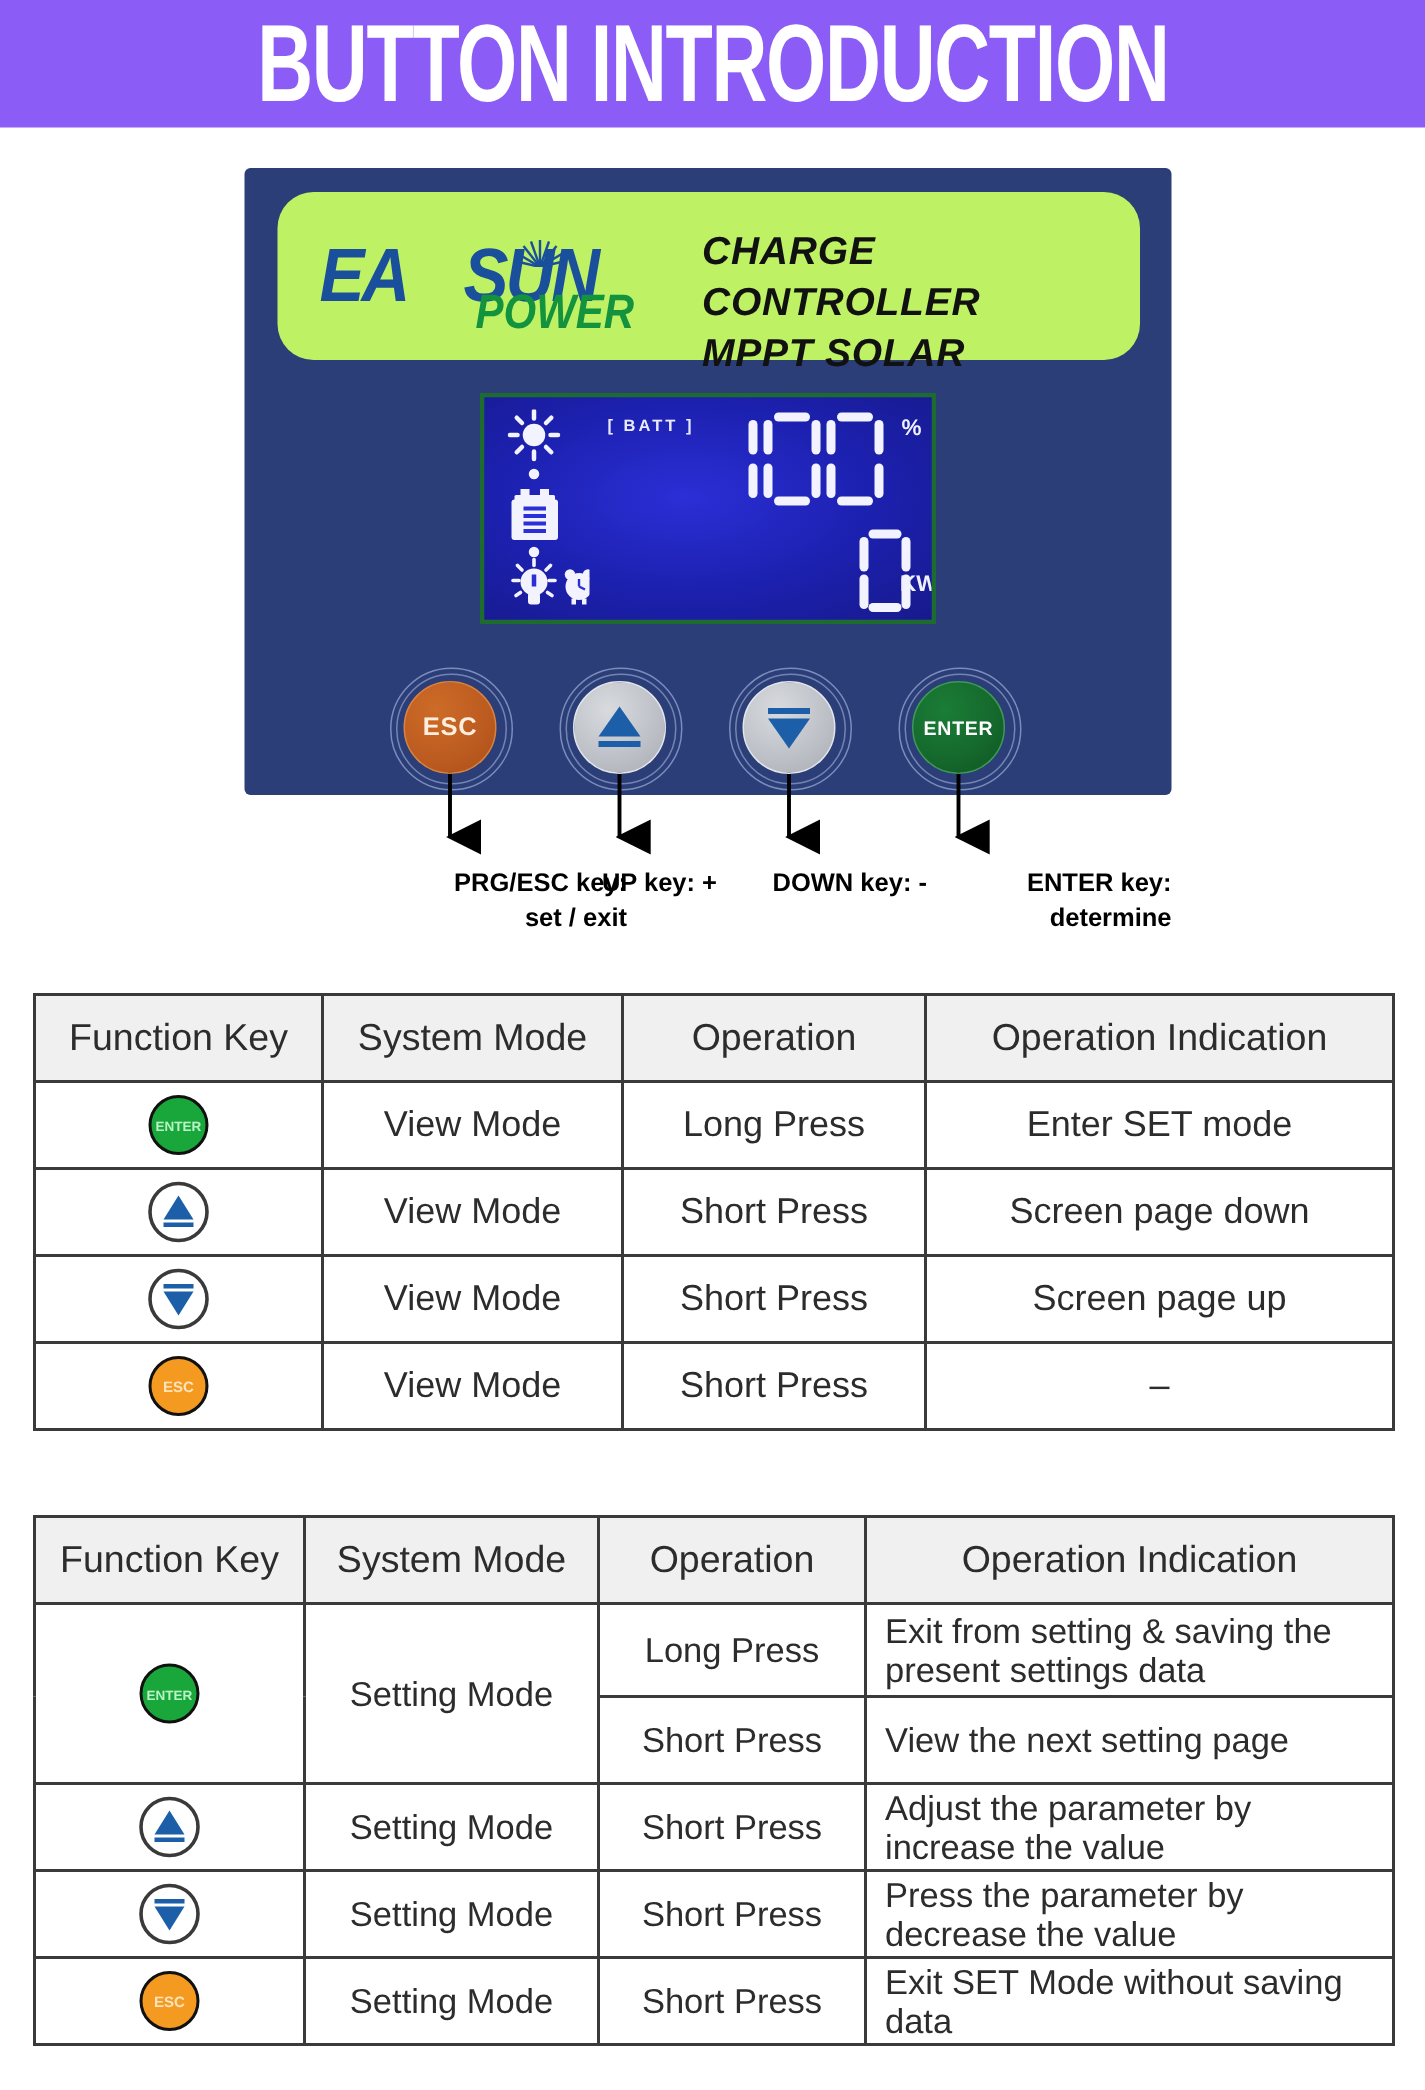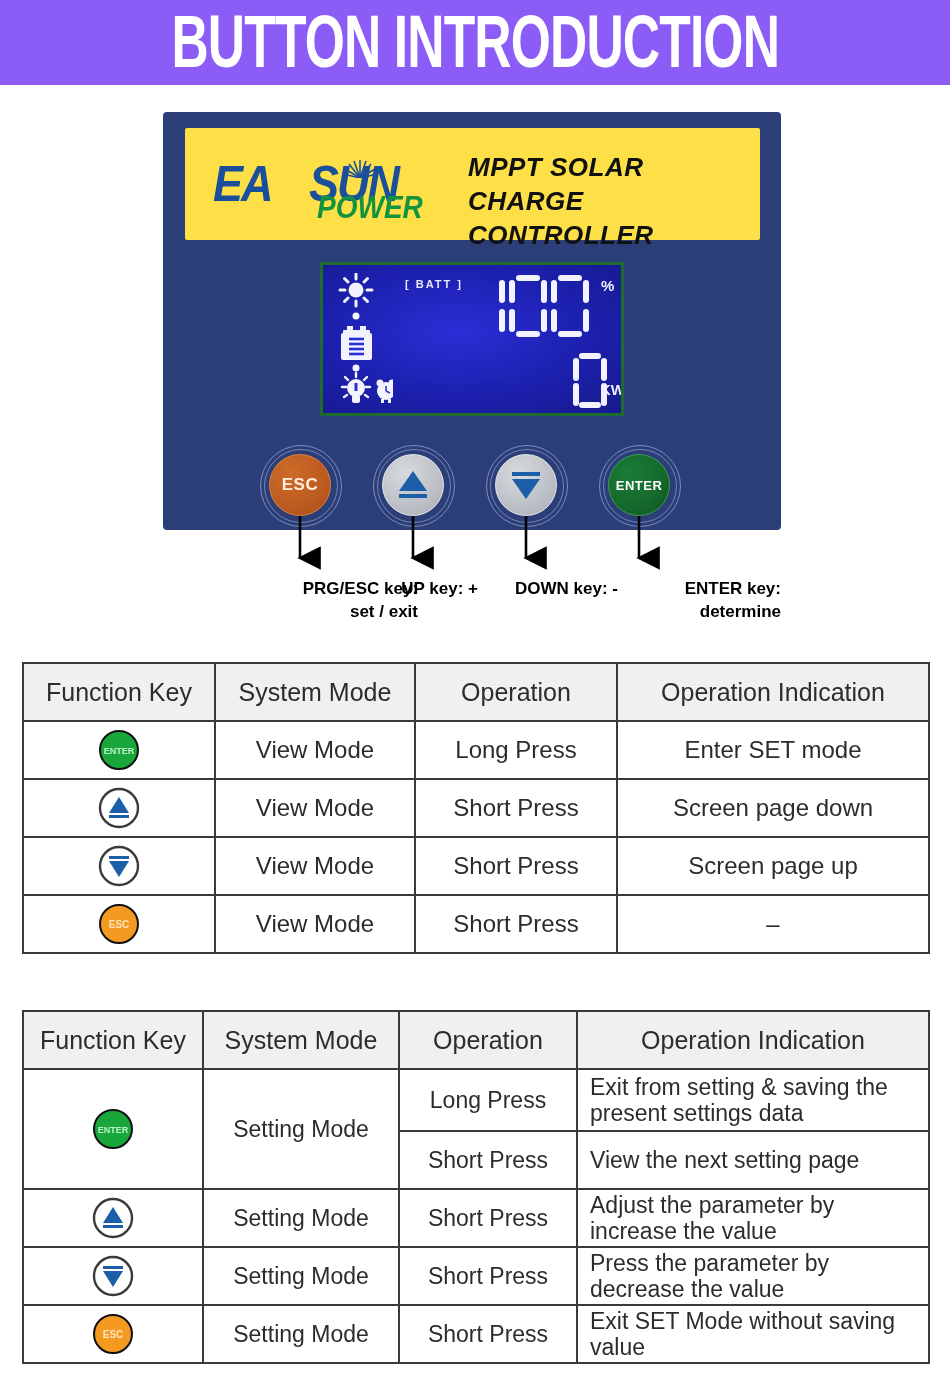--- a/index.html
+++ b/index.html
@@ -47,22 +47,22 @@
     left: 163px; top: 112px;
     width: 618px; height: 418px;
     background: #2b3e78;
     border-radius: 4px;
   }
 
   .brand-box {
     position: absolute;
     left: 22px; top: 16px;
     width: 575px; height: 112px;
-    background: #fde047;
-    border-radius: 2px;
+    background: #bef264;
+    border-radius: 24px;
   }
 
   .logo-wrap {
     position: absolute;
     left: 28px; top: 26px;
     width: 232px; height: 66px;
   }
   .logo-ea {
     position: absolute;
     left: 0; top: 4px;
@@ -350,22 +350,22 @@
               <line x1="17" y1="20" x2="32" y2="11"></line>
               <line x1="17" y1="20" x2="0" y2="16"></line>
               <line x1="17" y1="20" x2="34" y2="16"></line>
             </g>
           </svg>
         </div>
         <div class="logo-power">POWER</div>
       </div>
 
       <div class="product-name">
+        <div>CHARGE CONTROLLER</div>
         <div>MPPT SOLAR</div>
-        <div>CHARGE CONTROLLER</div>
       </div>
     </div>
 
     <div class="lcd-frame">
       <div class="lcd-inner">
 
         <div class="lcd-icons">
           <svg width="56" height="136" viewBox="0 0 56 136">
 
             <g fill="#f2f3ff">
@@ -664,18 +664,18 @@
         <td class="cell-icon">
           <span class="icon-key">
             <svg width="44" height="44" viewBox="0 0 44 44">
               <circle cx="22" cy="22" r="19" fill="#F49A20" stroke="#111111" stroke-width="2"></circle>
               <text x="22" y="26" font-family="Liberation Sans, sans-serif" font-size="10" font-weight="bold" fill="#fde3bd" text-anchor="middle">ESC</text>
             </svg>
           </span>
         </td>
         <td class="row-txt" style="height:58px">Setting Mode</td>
         <td class="row-txt">Short Press</td>
-        <td class="multi row-txt">Exit SET Mode without saving value</td>
+        <td class="multi row-txt">Exit SET Mode without saving data</td>
       </tr>
     </tbody>
   </table>
 
 </div>
 
 </body></html>

